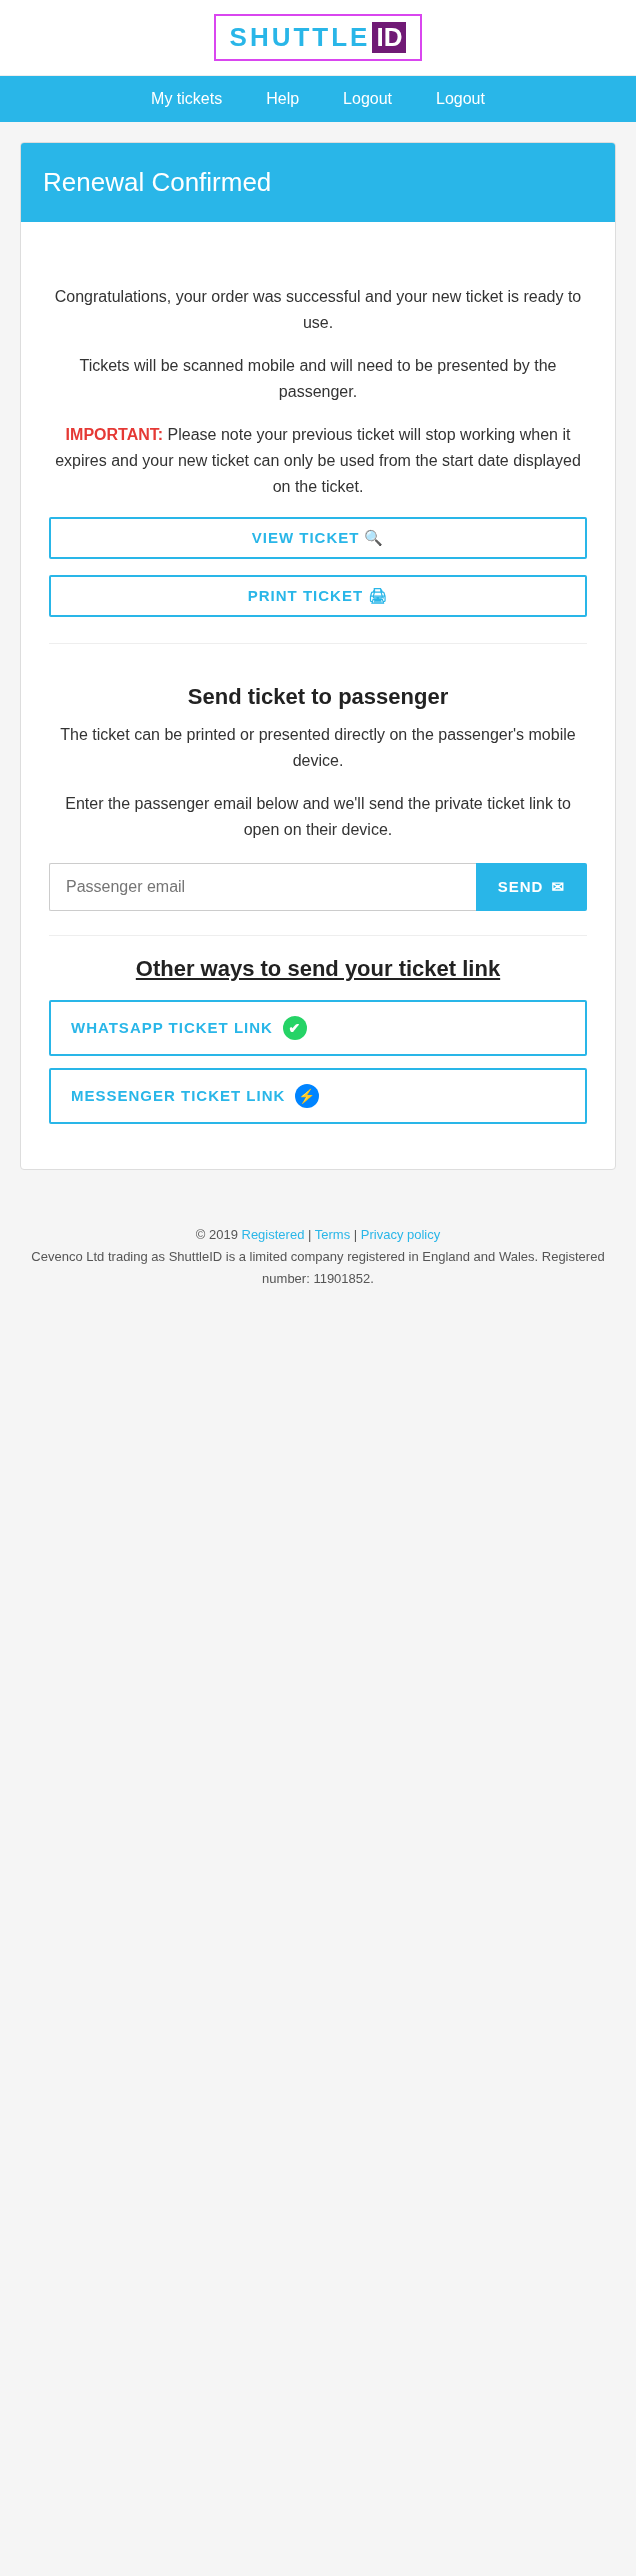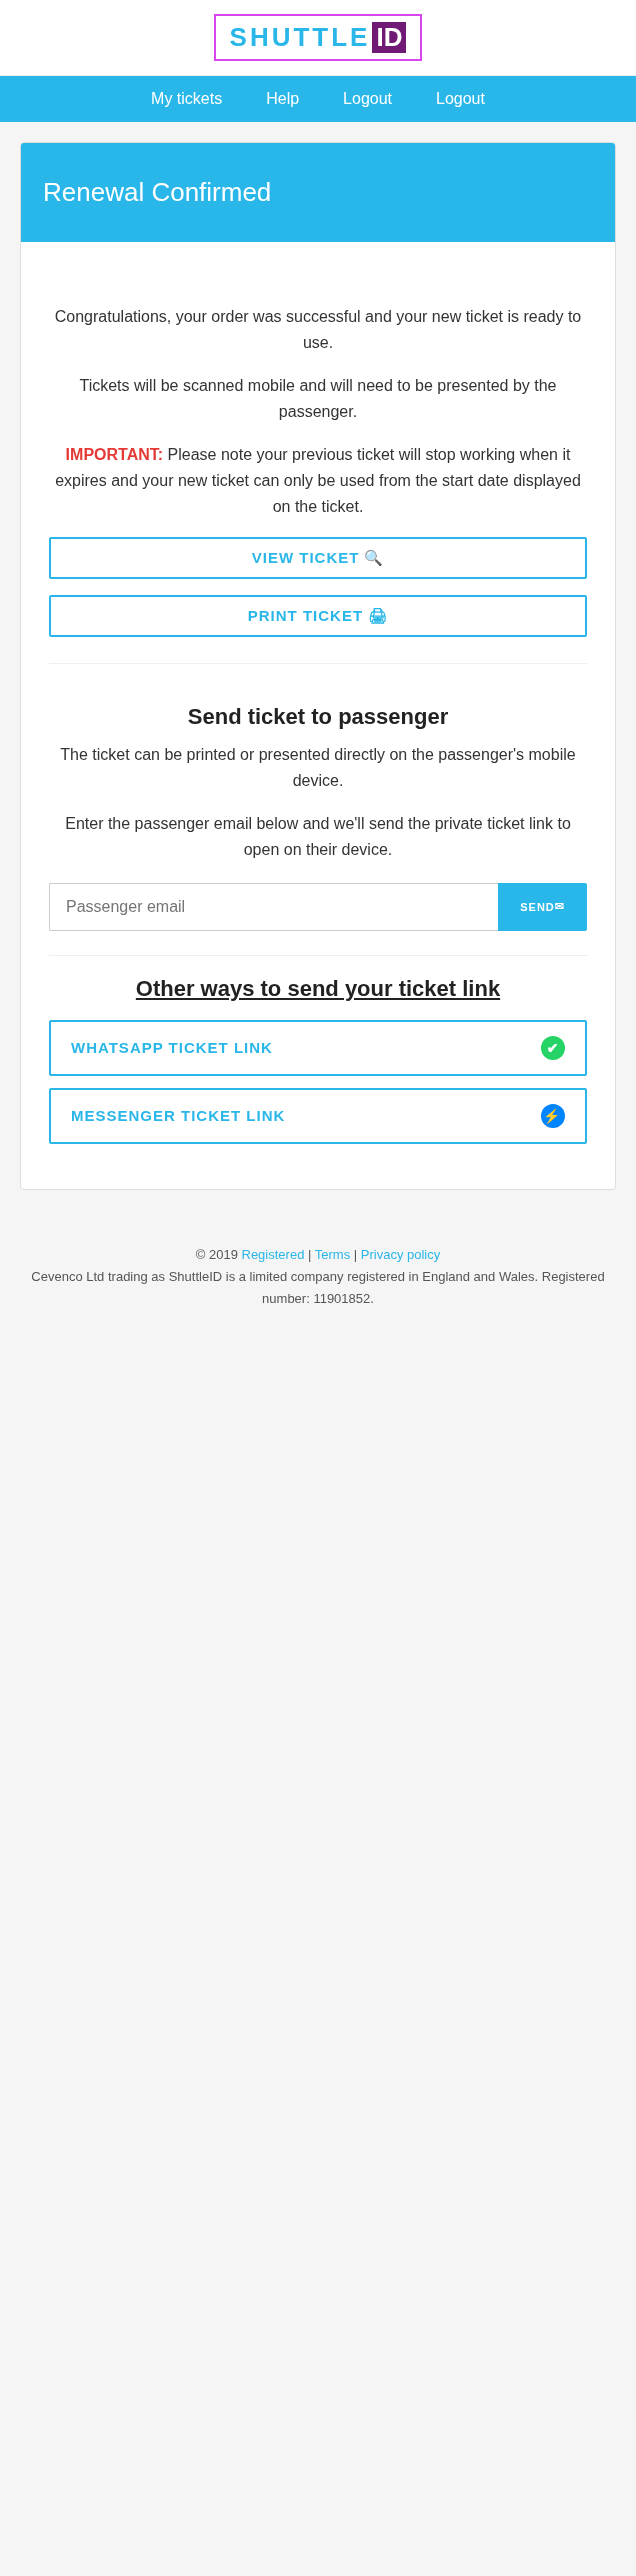--- a/index.html
+++ b/index.html
@@ -62,21 +62,21 @@
 
     .card {
       background: #fff;
       border: 1px solid #ddd;
       border-radius: 4px;
       overflow: hidden;
     }
 
     .card-header {
       background: #29b6e8;
-      padding: 34px 22px;
+      padding: 24px 22px;
     }
     .card-header-title {
       color: #fff;
       font-size: 26px;
       font-weight: 400;
     }
 
     .card-body {
       padding: 33px 28px;
       text-align: center;
@@ -146,28 +146,29 @@
       font-size: 16px;
       color: #aaa;
       outline: none;
       border-radius: 2px 0 0 2px;
     }
     .send-btn {
       background: #29b6e8;
       color: #fff;
       border: none;
       padding: 14px 22px;
-      font-size: 11px;
+      font-size: 15px;
       font-weight: 700;
       letter-spacing: 1px;
       cursor: pointer;
       text-transform: uppercase;
       border-radius: 0 2px 2px 0;
       display: flex;
       align-items: center;
+      gap: 8px;
     }
 
     .other-ways-section {
       border-top: 1px solid #eee;
       padding-top: 20px;
     }
 
     .other-ways-title {
       font-size: 22px;
       font-weight: 700;
@@ -187,21 +188,21 @@
       font-weight: 700;
       letter-spacing: 1px;
       padding: 14px 20px;
       cursor: pointer;
       margin-bottom: 12px;
       text-transform: uppercase;
       border-radius: 2px;
       text-align: center;
       display: flex;
       align-items: center;
-      justify-content: space-between;
+      justify-content: flex-start;
       gap: 10px;
     }
 
     
     .footer {
       padding: 24px 20px 30px 20px;
       text-align: center;
     }
     .footer p {
       font-size: 13px;

